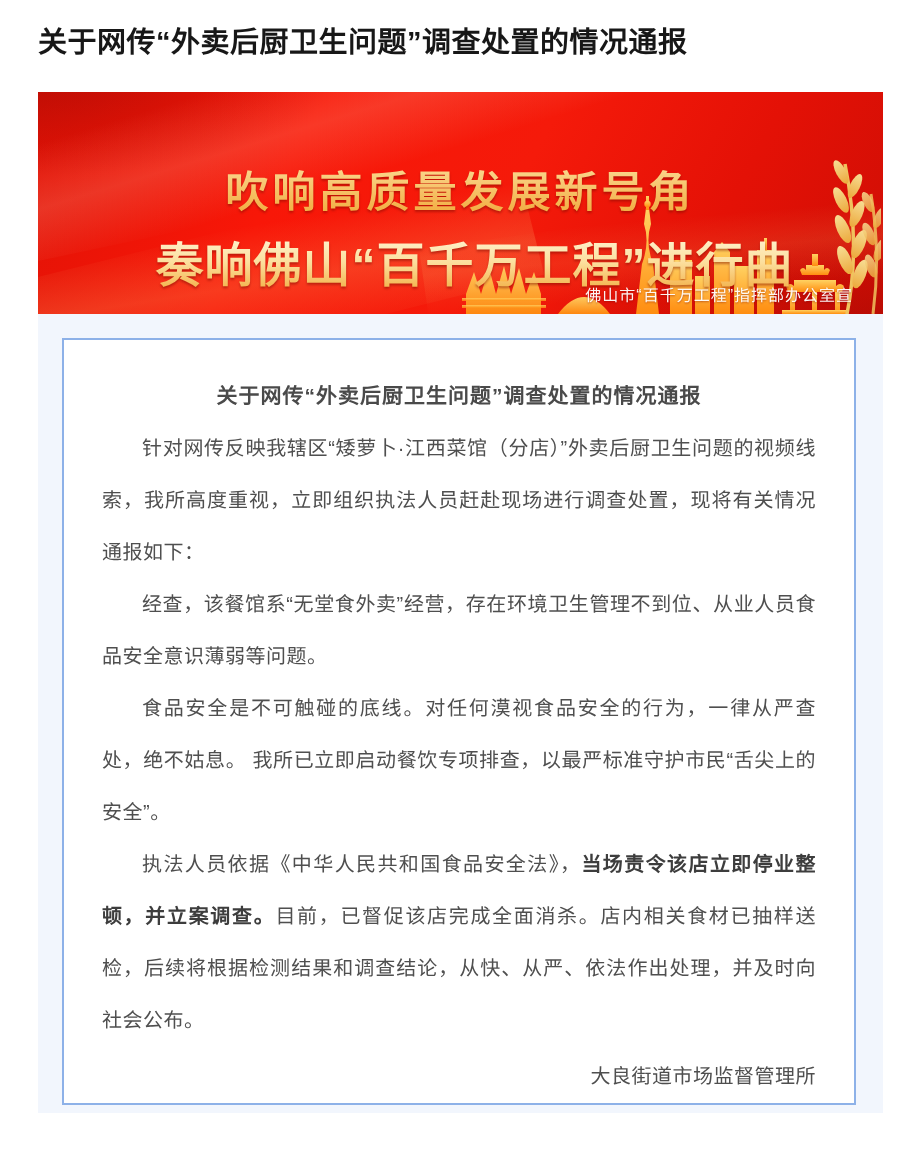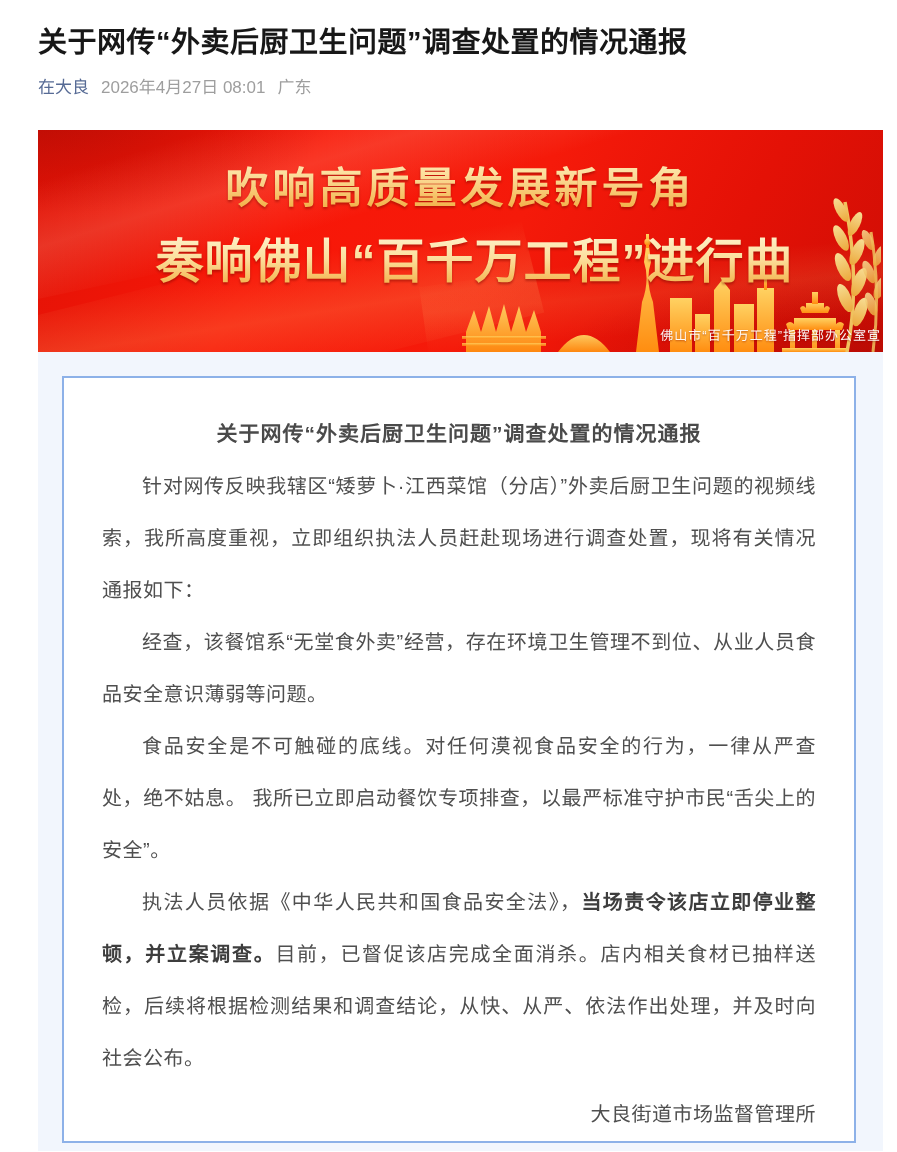--- a/index.html
+++ b/index.html
@@ -62,27 +62,27 @@
   }
   .gold-text {
     position: relative; z-index: 4;
     text-align: center; font-weight: 700;
     background: linear-gradient(180deg, #fff6d9 8%, #fcdf9d 52%, #f2ac40 96%);
     -webkit-background-clip: text; background-clip: text;
     color: transparent;
     filter: drop-shadow(0 2px 1px rgba(120,8,0,0.45));
     white-space: nowrap;
   }
-  .banner-line1 { padding-top: 23px; font-size: 43px; letter-spacing: 4px; }
+  .banner-line1 { padding-top: 65px; font-size: 43px; letter-spacing: 4px; }
   .banner-line2 { margin-top: 7px; font-size: 48px; letter-spacing: 1px; margin-left: 28px; }
   .skyline { position: absolute; left: 0; bottom: 0; z-index: 2; }
   .wheat { position: absolute; right: 2px; bottom: 0; z-index: 3; }
   .banner-credit {
-    position: absolute; right: 2px; bottom: 8px; z-index: 5;
-    font-size: 13px; color: #ffffff; opacity: 0.95;
+    position: absolute; right: 30px; bottom: 8px; z-index: 5;
+    font-size: 16px; color: #ffffff; opacity: 0.95;
     letter-spacing: 1px;
     text-shadow: 0 1px 2px rgba(120,0,0,0.5);
     margin-top: 39px;
   }
 
   
   .notice-section {
     width: 845px;
     background: #f2f6fd;
     padding: 24px 27px 8px 24px;
@@ -114,23 +114,20 @@
   .sig { text-align: right !important; text-indent: 0 !important; }
   .sig-org { margin-top: 4px !important; }
 </style>
 </head>
 <body>
 
 <div class="content">
 
   <h1 class="page-title">关于网传“外卖后厨卫生问题”调查处置的情况通报</h1>
 
-  <div class="meta">
-    <a class="account">在大良</a><span class="date">2026年4月27日 08:01</span><span class="region">广东</span>
-  </div>
 
   <div class="banner">
     <div class="streak1"></div>
     <div class="streak2"></div>
     <div class="streak3"></div>
 
     <svg class="skyline" width="845" height="120" viewBox="0 0 845 120">
       <defs>
         <linearGradient id="gold" x1="0" y1="0" x2="0" y2="1">
           <stop offset="0" stop-color="#ffd262"></stop>

